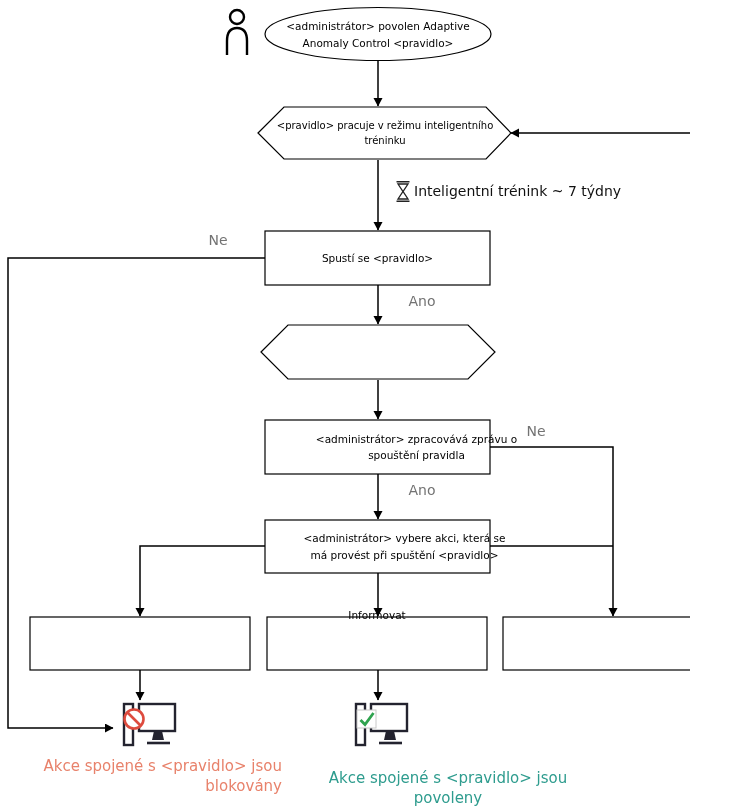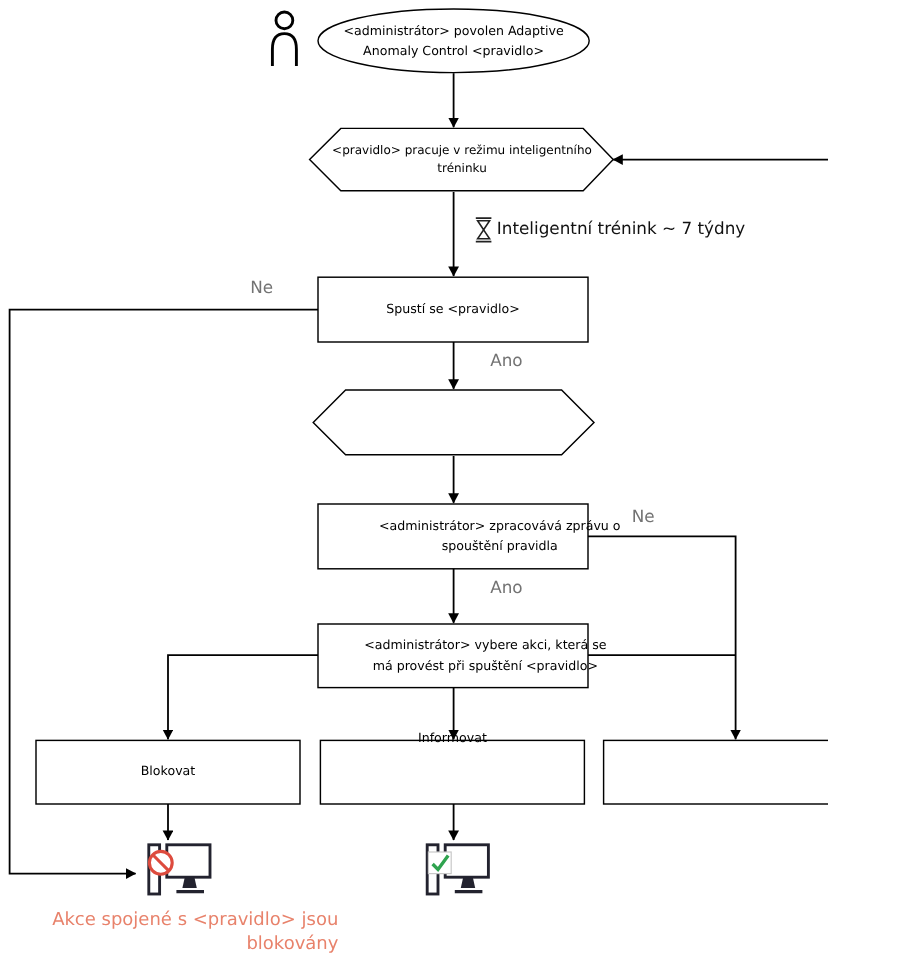--- a/index.html
+++ b/index.html
@@ -99,21 +99,21 @@
 
 
   <div class="txt" style="left:270px; top:421px; width:215px; height:52px;margin-left:39px;">&lt;administrátor&gt; zpracovává zprávu o spouštění pravidla</div>
 
   <div class="edge-label" style="left:514px; top:423px; width:44px;">Ne</div>
 
   <div class="edge-label" style="left:400px; top:482px; width:44px;">Ano</div>
 
   <div class="txt" style="left:270px; top:521px; width:215px; height:51px;margin-left:27px;">&lt;administrátor&gt; vybere akci, která se má provést při spuštění &lt;pravidlo&gt;</div>
 
-  <div class="txt" style="left:30px; top:618px; width:220px; height:51px;">Blokovat</div>
 
   <div class="txt" style="left:267px; top:590px; width:220px; height:51px;">Informovat</div>
 
 
   <div class="outcome blocked" style="left:18px; top:756px; width:264px;">Akce spojené s &lt;pravidlo&gt; jsou blokovány</div>
 
+  <div class="outcome allowed" style="left:295px; top:768px; width:306px;">Akce spojené s &lt;pravidlo&gt; jsou povoleny</div>
 
 </div>
 
 </body></html>

